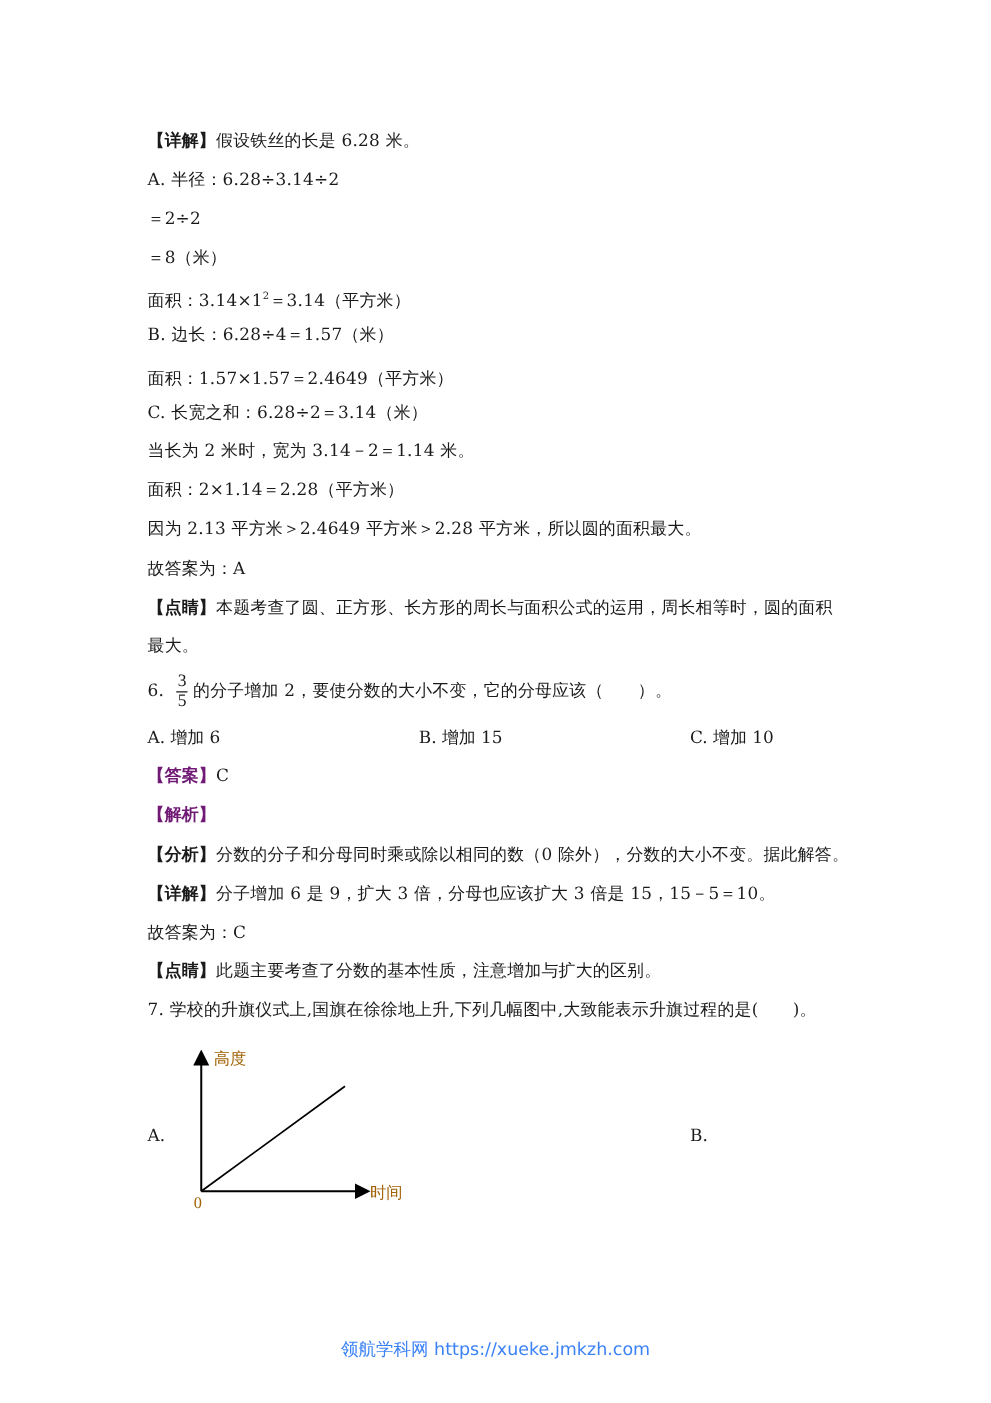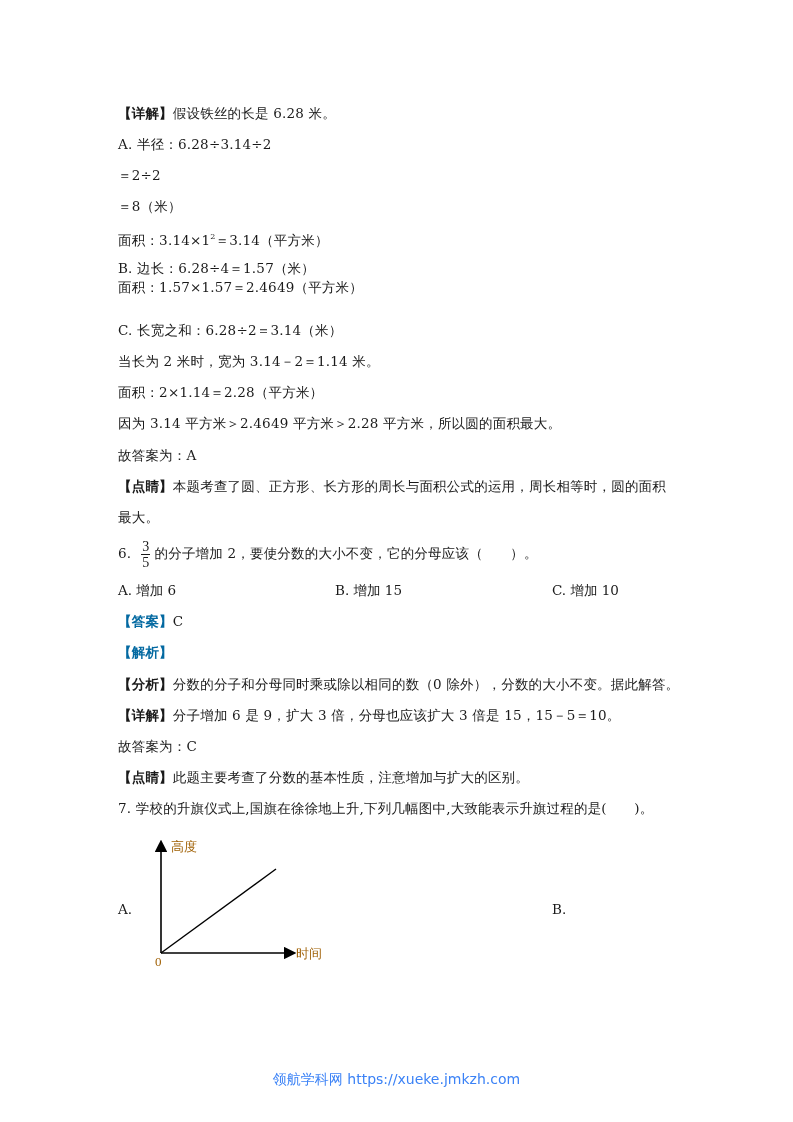--- a/index.html
+++ b/index.html
@@ -22,21 +22,21 @@
     }
     .line {
       position: absolute;
       left: 118px;
       font-size: 13.5px;
       line-height: 18px;
       white-space: nowrap;
       letter-spacing: 0.2px;
     }
     .tag { font-weight: bold; }
-    .tag-blue { color: #0369a1; margin-top: 40px; }
+    .tag-blue { color: #701a75; margin-top: 40px; }
     sup { font-size: 8px; vertical-align: 6px; }
     .frac {
       display: inline-flex;
       flex-direction: column;
       align-items: center;
       vertical-align: middle;
       margin: 0 4px 0 10px;
       font-family: "Liberation Serif", serif;
       font-size: 14px;
       line-height: 15px;
@@ -81,25 +81,25 @@
   <div class="line" style="top:104px">
     <span class="tag">【详解】</span><span>假设铁丝的长是 6.28 米。</span>
   </div>
   <div class="line" style="top:135px">A. 半径：6.28÷3.14÷2</div>
   <div class="line" style="top:166px">＝2÷2</div>
   <div class="line" style="top:197px">＝8（米）</div>
   <div class="line" style="top:228px">
     <span>面积：3.14×1</span><sup>2</sup><span>＝3.14（平方米）</span>
   </div>
   <div class="line" style="top:259px">B. 边长：6.28÷4＝1.57（米）</div>
-  <div class="line" style="top:278px">面积：1.57×1.57＝2.4649（平方米）</div>
+  <div class="line" style="top:294px">面积：1.57×1.57＝2.4649（平方米）</div>
   <div class="line" style="top:321px">C. 长宽之和：6.28÷2＝3.14（米）</div>
   <div class="line" style="top:352px">当长为 2 米时，宽为 3.14－2＝1.14 米。</div>
   <div class="line" style="top:383px">面积：2×1.14＝2.28（平方米）</div>
-  <div class="line" style="top:414px">因为 3.14 平方米＞2.4649 平方米＞2.28 平方米，所以圆的面积最大。</div>
+  <div class="line" style="top:414px">因为 2.13 平方米＞2.4649 平方米＞2.28 平方米，所以圆的面积最大。</div>
   <div class="line" style="top:446px">故答案为：A</div>
   <div class="line" style="top:477px">
     <span class="tag">【点睛】</span><span>本题考查了圆、正方形、长方形的周长与面积公式的运用，周长相等时，圆的面积</span>
   </div>
   <div class="line" style="top:508px">最大。</div>
 
   <div class="line" style="top:535px; line-height:36px">
     <span>6.</span><span class="frac">
         <span class="num">3</span>
         <span class="den">5</span>

